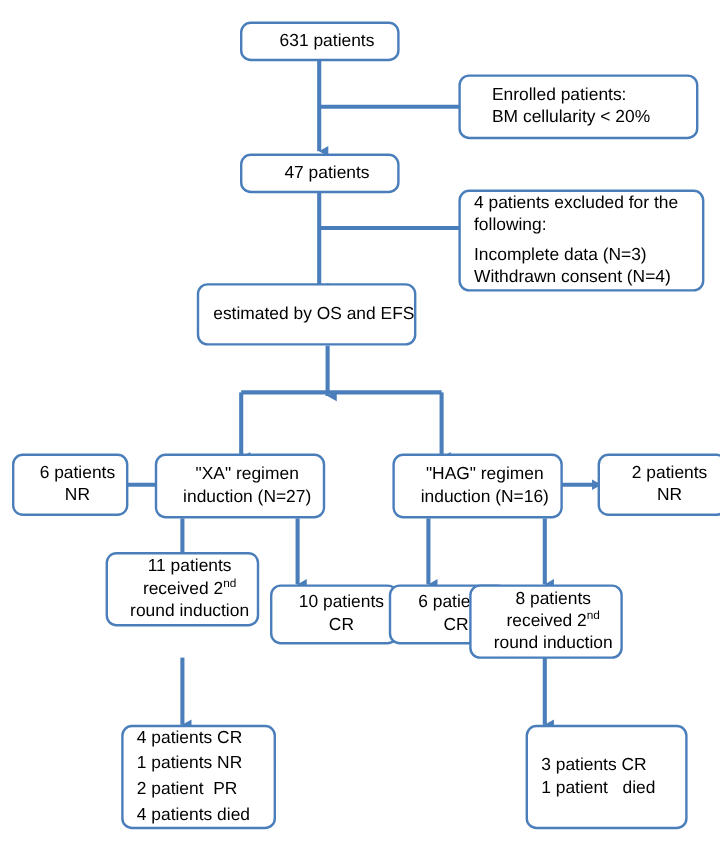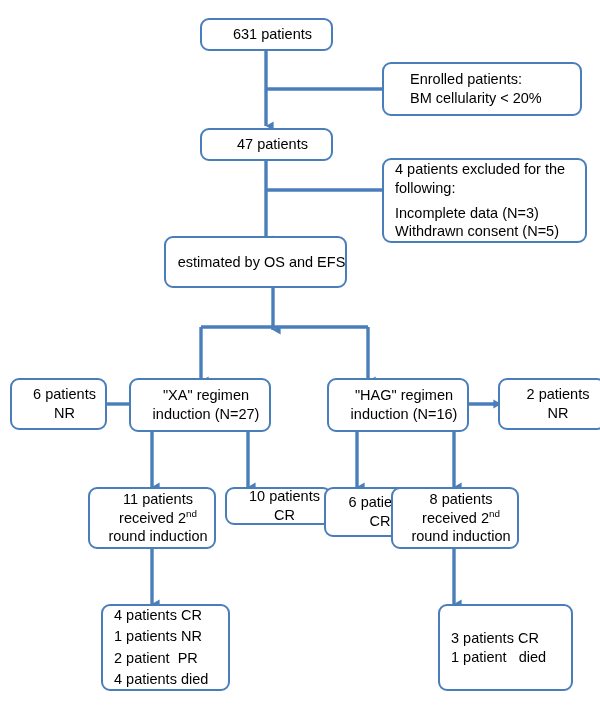--- a/index.html
+++ b/index.html
@@ -120,21 +120,21 @@
 
   <div class="node" style="left:200px; top:128px; width:133px; height:33px;">
     <span class="ln">47 patients</span>
   </div>
 
   <div class="node left-align" style="left:382px; top:158px; width:205px; height:85px;">
     <span class="ln">4 patients excluded for the</span>
     <span class="ln">following:</span>
     <span class="gap"></span>
     <span class="ln">Incomplete data (N=3)</span>
-    <span class="ln">Withdrawn consent (N=5)</span>
+    <span class="ln">Withdrawn consent (N=4)</span>
   </div>
 
   <div class="node" style="left:164px; top:236px; width:183px; height:52px;">
     <span class="ln">estimated by OS and EFS</span>
   </div>
 
   <div class="node" style="left:10px; top:378px; width:97px; height:52px;">
     <span class="ln">6 patients</span>
     <span class="ln">NR</span>
   </div>
@@ -147,27 +147,27 @@
   <div class="node" style="left:327px; top:378px; width:142px; height:54px;">
     <span class="ln">"HAG" regimen</span>
     <span class="ln">induction (N=16)</span>
   </div>
 
   <div class="node" style="left:498px; top:378px; width:108px; height:52px;">
     <span class="ln">2 patients</span>
     <span class="ln">NR</span>
   </div>
 
-  <div class="node" style="left:88px; top:487px; width:128px; height:62px;">
+  <div class="node" style="left:88px; top:460px; width:128px; height:62px;">
     <span class="ln">11 patients</span>
     <span class="ln"><span>received 2</span><sup>nd</sup></span>
     <span class="ln">round induction</span>
   </div>
 
-  <div class="node" style="left:225px; top:487px; width:107px; height:38px;">
+  <div class="node" style="left:225px; top:487px; width:107px; height:50px;">
     <span class="ln">10 patients</span>
     <span class="ln">CR</span>
   </div>
 
   <div class="node" style="left:324px; top:487px; width:100px; height:50px;">
     <span class="ln">6 patients</span>
     <span class="ln">CR</span>
   </div>
 
   <div class="node" style="left:391px; top:487px; width:128px; height:62px;">

